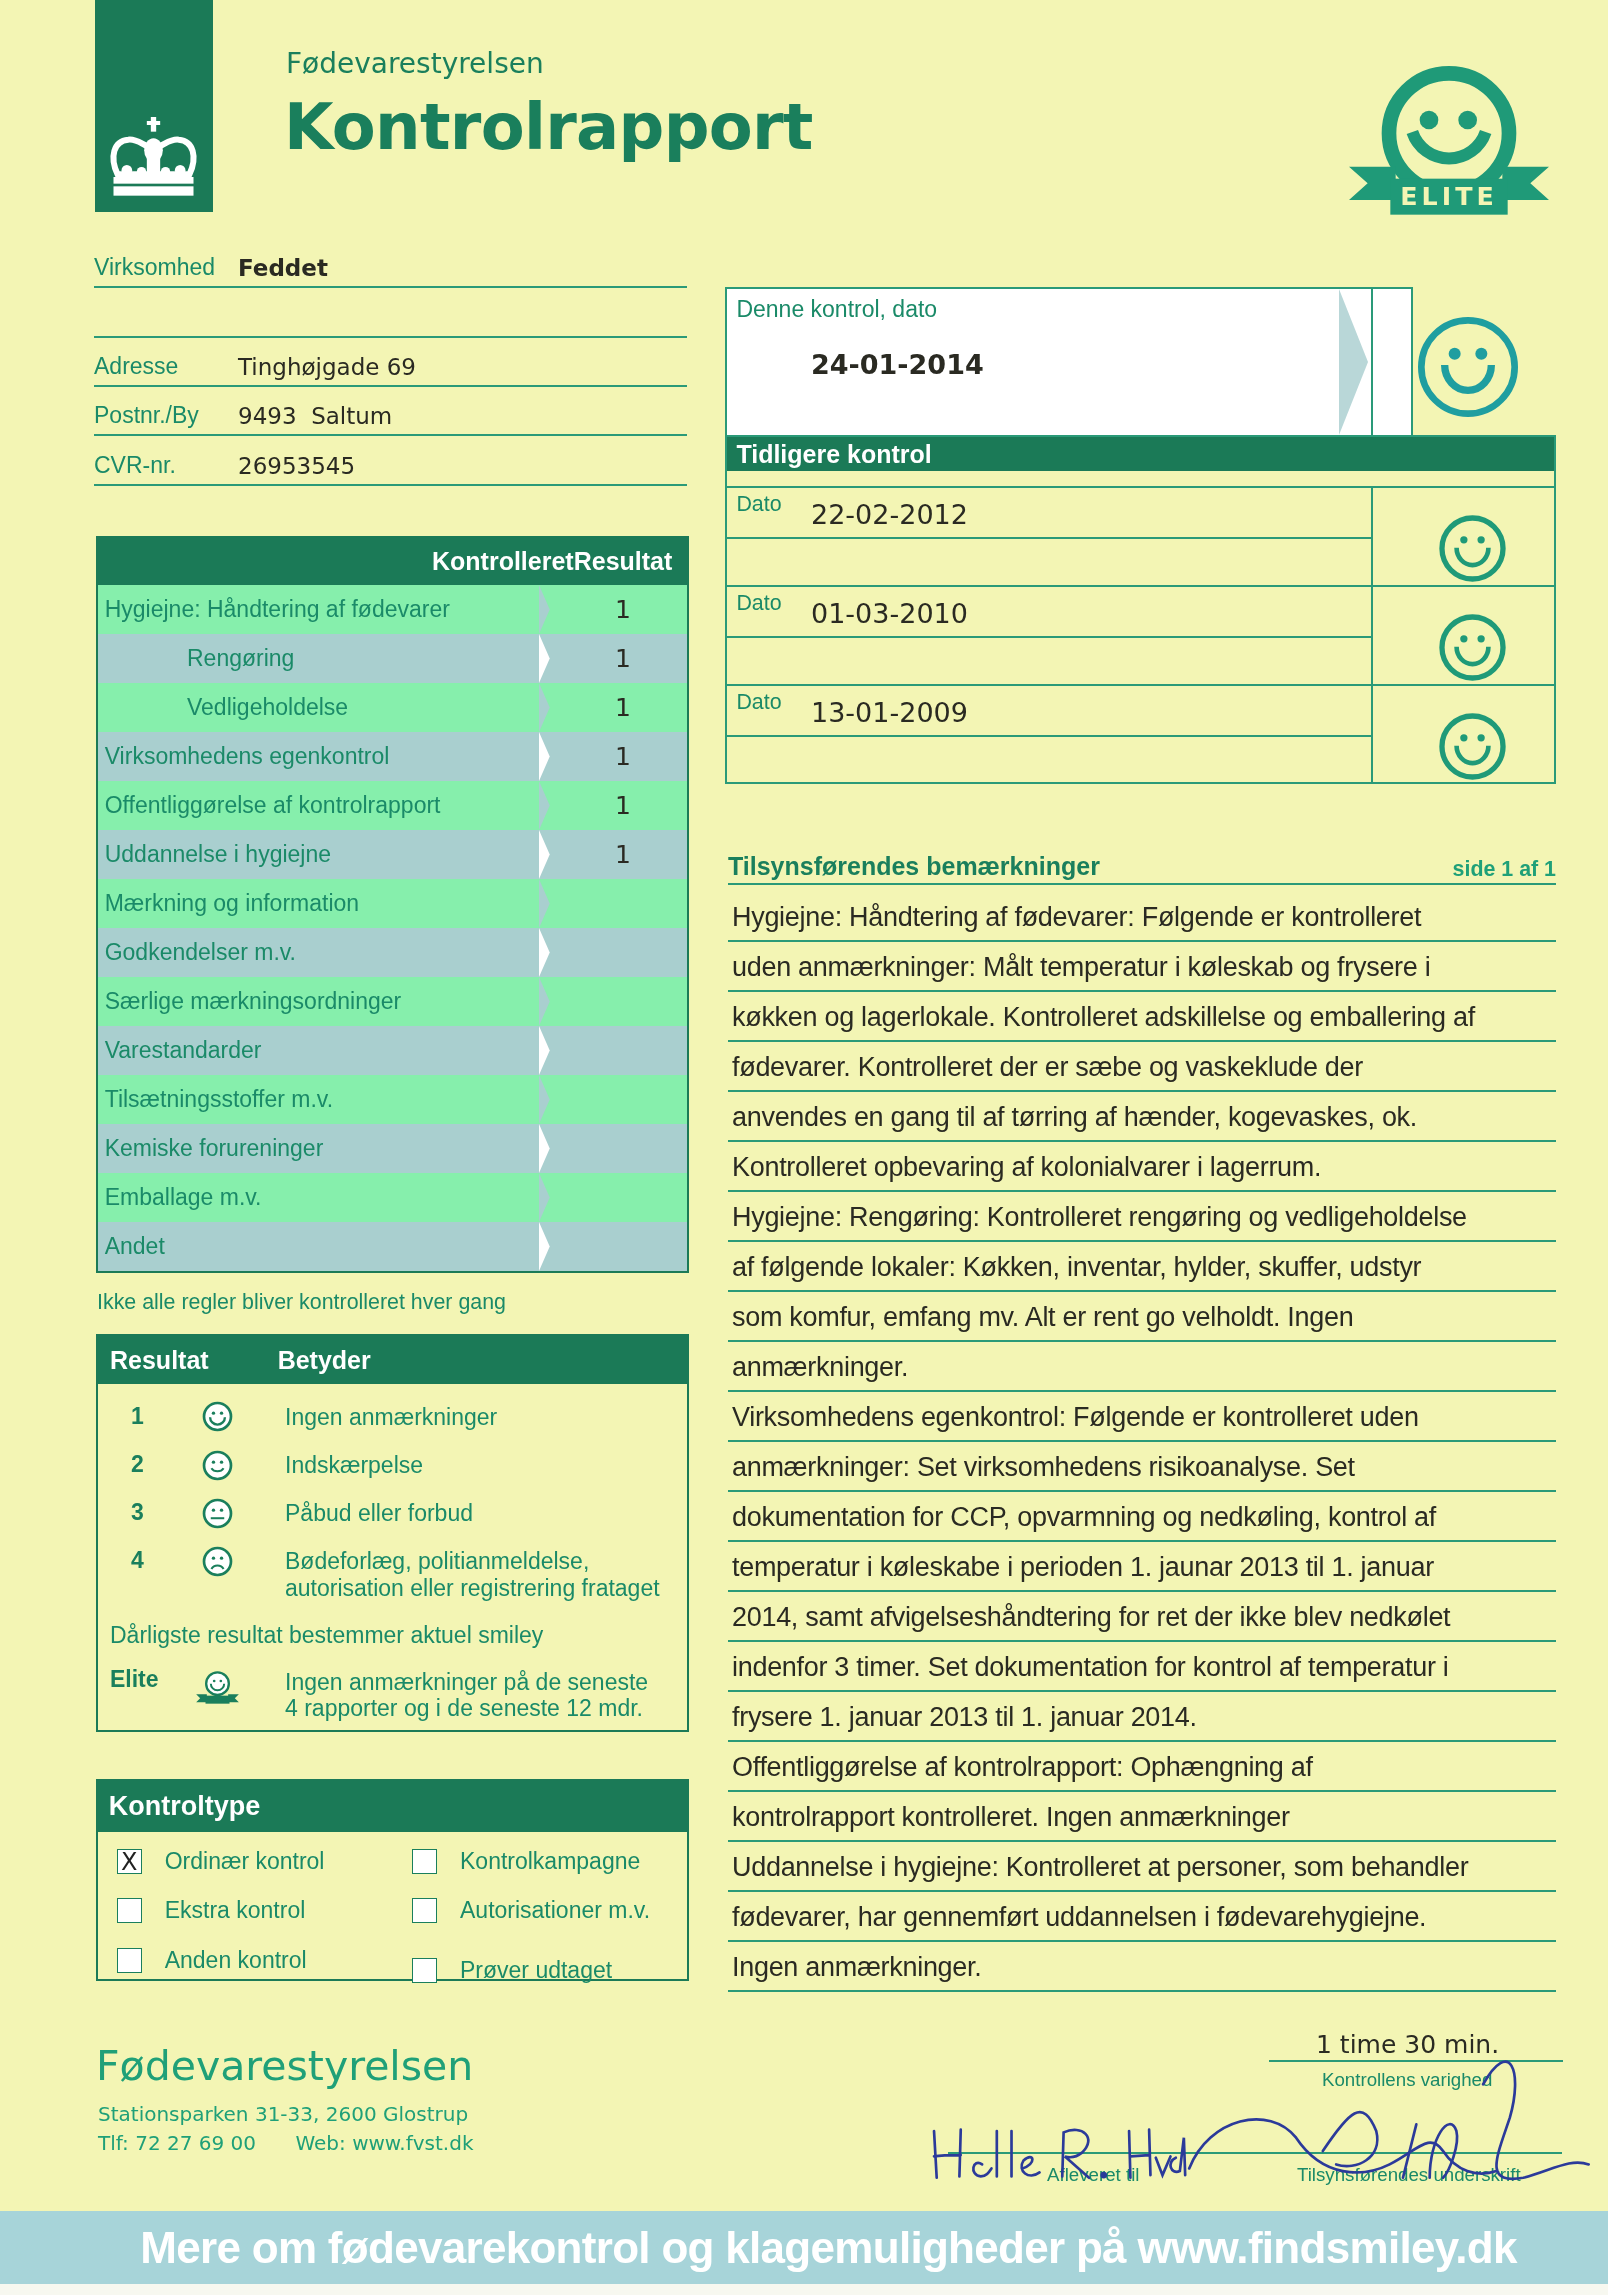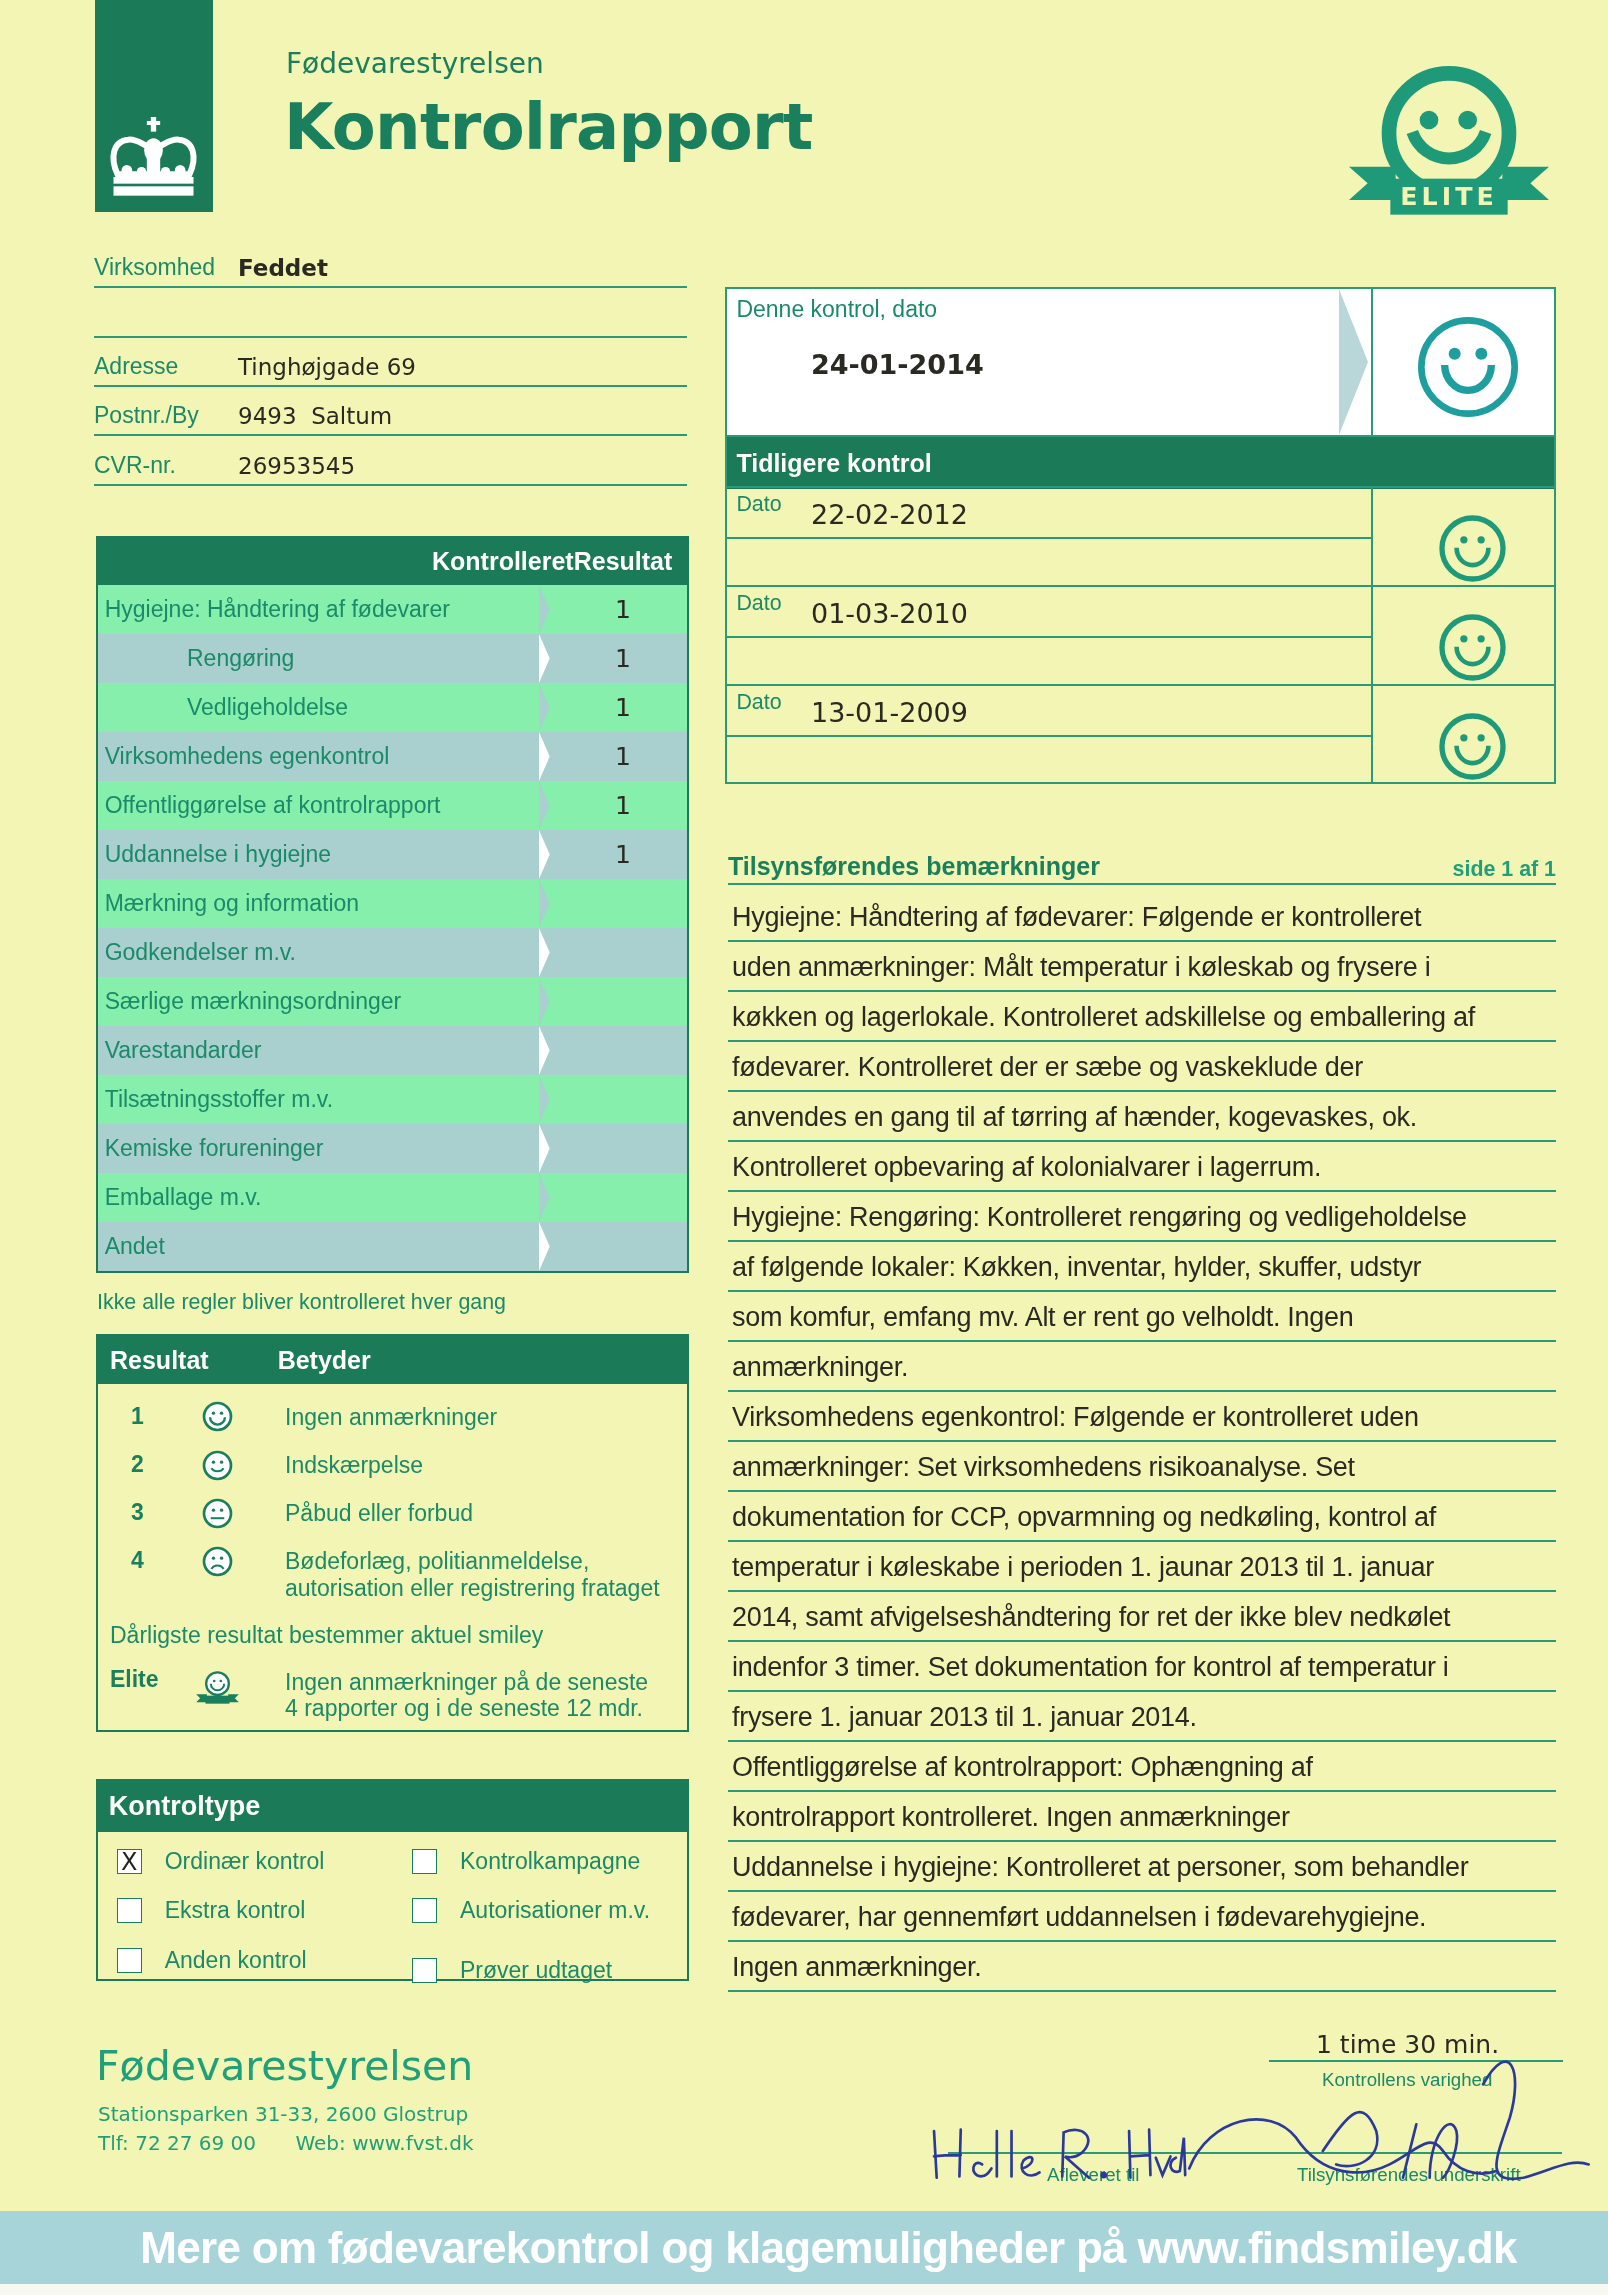--- a/index.html
+++ b/index.html
@@ -50,29 +50,29 @@
   .lg-icon { position: absolute; left: 104px; width: 31px; height: 31px; }
   .lg-text { position: absolute; left: 187px; font-size: 23px; color: #1a8a68; line-height: 27px; }
 
   
   #ktype { left: 96px; top: 1779px; width: 593px; height: 202px; border: 2px solid #1b7a57; }
   #ktype .kt-head2 { height: 51px; display: flex; align-items: center; padding-left: 10.7px; font-size: 27px; }
   .cb { position: absolute; display: flex; align-items: center; font-size: 23px; color: #1a8a68; }
   .cb .box { width: 25px; height: 25px; background: #fff; border: 1.3px solid #1a7f5c; margin-right: 23px; display: flex; align-items: center; justify-content: center; font-size: 24px; color: #222; font-family: "DejaVu Sans", sans-serif; }
 
   
-  #current { left: 725px; top: 287px; width: 831px; height: 150px; background: #fff; border: 2px solid #2a9a78; }
+  #current { left: 725px; top: 287px; width: 688px; height: 150px; background: #fff; border: 2px solid #2a9a78; }
   #current .lbl { position: absolute; left: 9.4px; top: 6.7px; font-size: 23px; color: #1a8a68; }
   #current .date { position: absolute; left: 84px; top: 60px; font-size: 27px; font-weight: bold; color: #2a2a22; font-family: "DejaVu Sans", sans-serif; }
   #current .arrow { position: absolute; left: 612px; top: 0; width: 29px; height: 100%; background: #b9d7d8; clip-path: polygon(0 0, 100% 50%, 0 100%); }
   #current .divider { position: absolute; left: 644px; top: 0; width: 2px; height: 100%; background: #2a9a78; }
   #current svg { position: absolute; left: 683px; top: 28px; }
 
   #prev { left: 725px; top: 435px; width: 831px; height: 349px; border: 2px solid #2a9a78; }
-  #prev .prev-head { height: 52px; display: flex; align-items: center; padding-left: 9.4px; font-size: 25px; }
+  #prev .prev-head { height: 34px; display: flex; align-items: center; padding-left: 9.4px; font-size: 25px; }
   .prev-row { position: absolute; left: 0; width: 100%; height: 99px; border-top: 2px solid #2a9a78; }
   .prev-row .half { position: absolute; left: 0; top: 49px; width: 644px; border-top: 2px solid #2a9a78; }
   .prev-row .vline { position: absolute; left: 644px; top: 0; width: 2px; height: 100%; background: #2a9a78; }
   .prev-row .dlabel { position: absolute; left: 9.4px; top: 4px; font-size: 21.4px; color: #1a8a68; }
   .prev-row .dval { position: absolute; left: 84px; top: 10.7px; font-size: 27px; color: #2a2a22; font-family: "DejaVu Sans", sans-serif; }
   .prev-row svg { position: absolute; left: 709px; top: 24px; }
 
   
   #rem-head { left: 728px; top: 852px; width: 828px; height: 33px; border-bottom: 2.7px solid #2a9a78; }
   #rem-title { position: absolute; left: 0; top: 0; font-size: 25px; font-weight: bold; color: #1a7f5c; }

